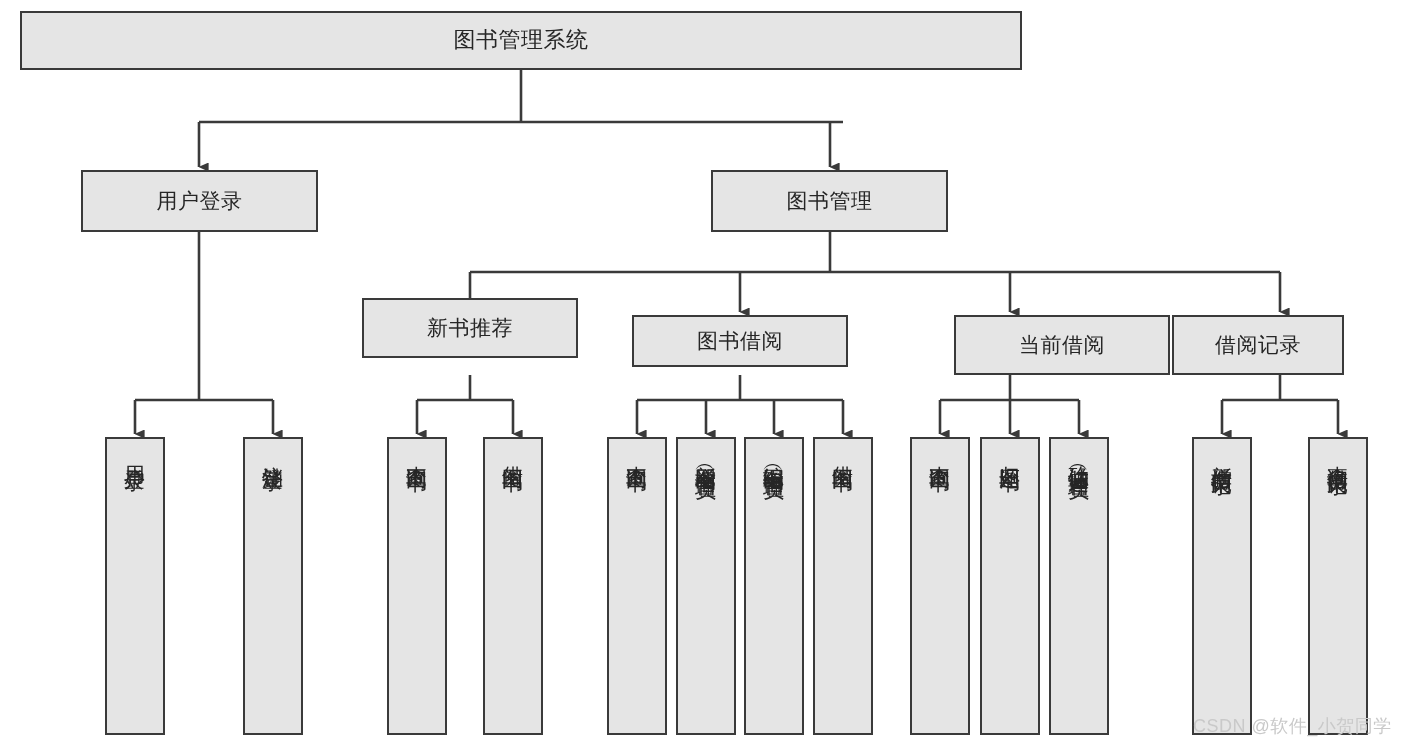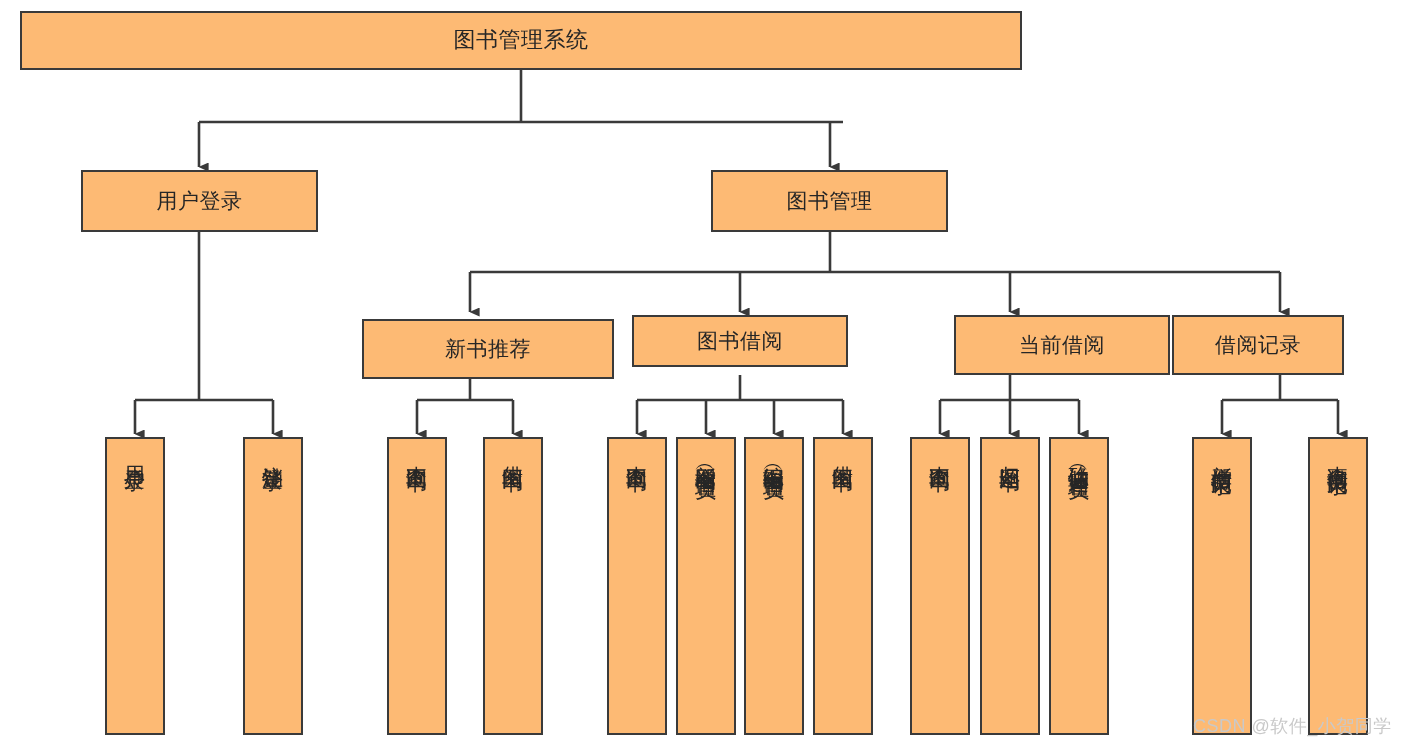--- a/index.html
+++ b/index.html
@@ -23,21 +23,21 @@
     left: 0;
     top: 0;
     width: 1405px;
     height: 747px;
     pointer-events: none;
   }
   .node {
     position: absolute;
     box-sizing: border-box;
     border: 2px solid #3a3a3a;
-    background: #fdba74;
+    background: #e5e5e5;
     display: flex;
     align-items: center;
     justify-content: center;
     color: #262626;
     font-weight: 400;
   }
   .node-label {
     display: block;
     text-align: center;
     line-height: 1.12;
@@ -133,21 +133,21 @@
     <span class="node-label">图书管理系统</span>
   </div>
 
   <div class="node horiz" style="left:81px; top:170px; width:237px; height:62px;">
     <span class="node-label">用户登录</span>
   </div>
   <div class="node horiz" style="left:711px; top:170px; width:237px; height:62px;">
     <span class="node-label">图书管理</span>
   </div>
 
-  <div class="node horiz" style="left:362px; top:319px; width:252px; height:60px;">
+  <div class="node horiz" style="left:362px; top:298px; width:216px; height:60px;">
     <span class="node-label">新书推荐</span>
   </div>
   <div class="node horiz" style="left:632px; top:315px; width:216px; height:52px;">
     <span class="node-label">图书借阅</span>
   </div>
   <div class="node horiz" style="left:954px; top:315px; width:216px; height:60px;">
     <span class="node-label">当前借阅</span>
   </div>
   <div class="node horiz" style="left:1172px; top:315px; width:172px; height:60px;">
     <span class="node-label">借阅记录</span>

